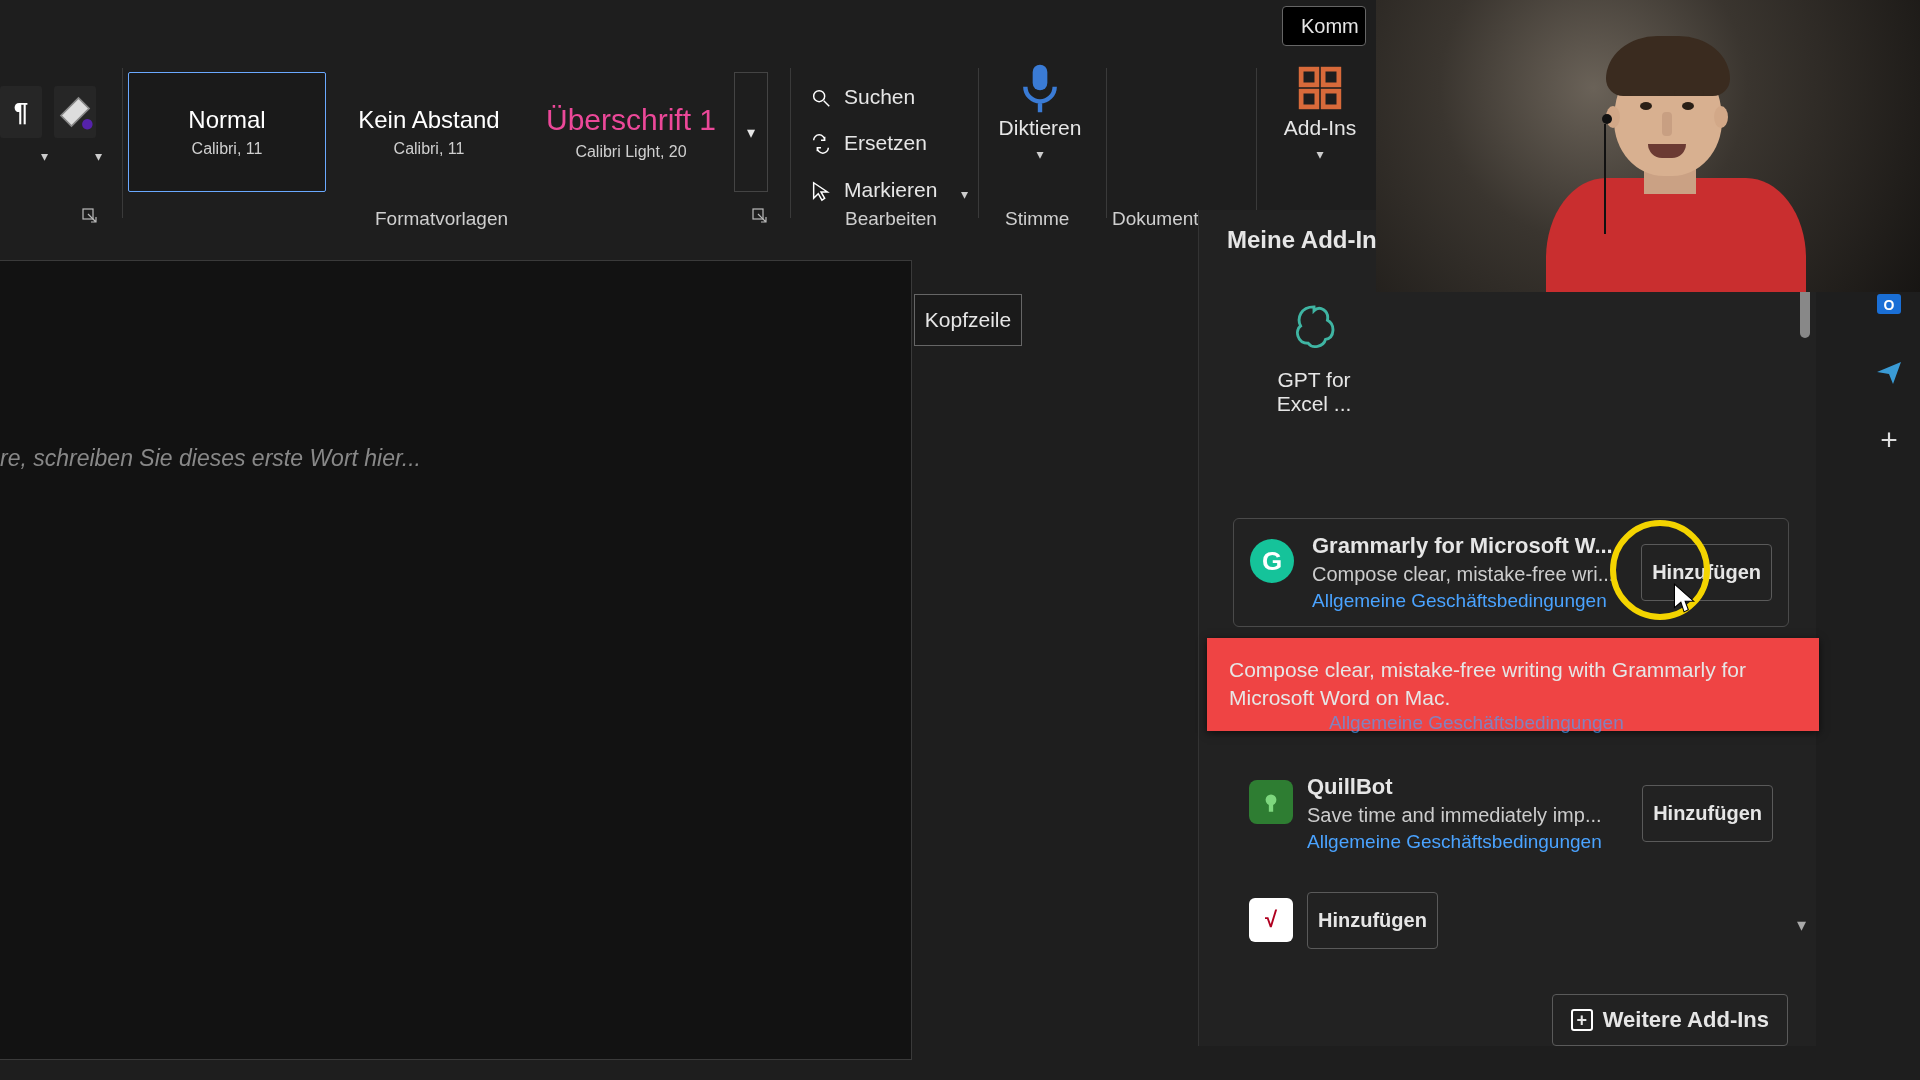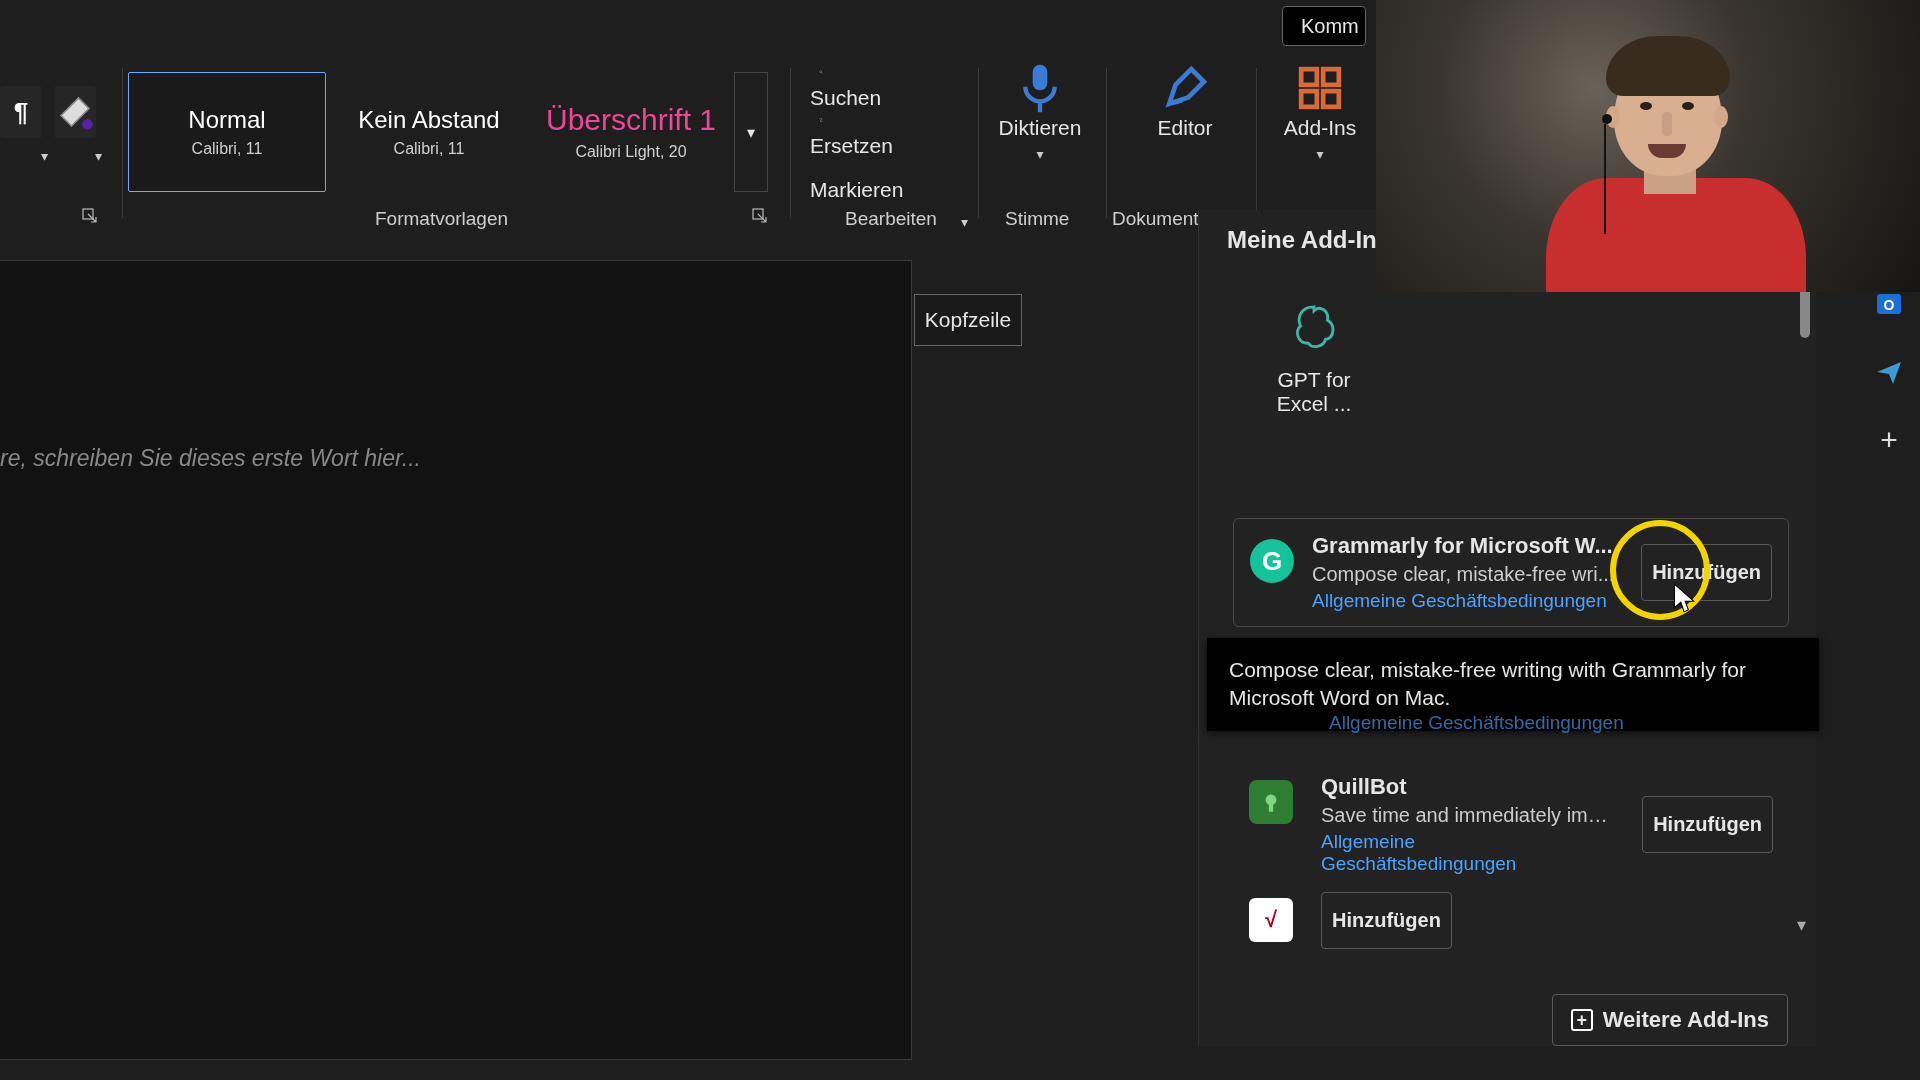--- a/index.html
+++ b/index.html
@@ -43,21 +43,21 @@
   }
   .group-label { position: absolute; top: 148px; font-size: 19px; color: #cfcfcf; }
   .gl-styles { left: 375px; }
   .gl-edit { left: 845px; }
   .gl-voice { left: 1005px; }
   .gl-docrev { left: 1112px; }
   .dlg-launcher.dlg2 { position: absolute; left: 752px; top: 148px; }
 
   
   .edit-group { position: absolute; left: 810px; top: 10px; width: 158px; height: 132px; display: flex; flex-direction: column; gap: 8px; }
-  .edit-row { display: flex; align-items: flex-start; gap: 12px; height: 40px; font-size: 21px; flex-direction: column; }
+  .edit-row { display: flex; align-items: flex-end; gap: 12px; height: 40px; font-size: 21px; }
   .edit-row svg { width: 22px; height: 22px; stroke: #fff; fill: none; stroke-width: 1.6; }
   .edit-row .chev { margin-left: auto; font-size: 14px; color: #ccc; }
 
   
   .big-group { position: absolute; top: 6px; width: 110px; height: 130px; display: flex; flex-direction: column; align-items: center; gap: 6px; }
   .dictate { left: 985px; }
   .editor { left: 1130px; }
   .addins { left: 1265px; }
   .big-group .ic { width: 44px; height: 44px; display: flex; align-items: center; justify-content: center; }
   .big-group .lbl { font-size: 21px; }
@@ -114,26 +114,26 @@
   .quill-badge { background: #2e7d32; border-radius: 8px; }
   .math-badge { background: #fff; color: #b00020; border-radius: 6px; font-weight: 700; font-size: 22px; }
   .card .txt { flex: 1; min-width: 0; }
   .card .title { font-size: 22px; font-weight: 700; white-space: nowrap; overflow: hidden; text-overflow: ellipsis; }
   .card .desc { font-size: 20px; color: #ccc; white-space: nowrap; overflow: hidden; text-overflow: ellipsis; margin-top: 4px; }
   .card .terms { font-size: 19px; color: #4aa3ff; margin-top: 4px; }
   .add-btn { align-self: center; font-size: 20px; font-weight: 700; padding: 16px 10px; border: 1px solid #5a5a5a; border-radius: 4px; }
 
   
   .tooltip {
-    position: absolute; left: 8px; top: 428px; width: 612px; background: #000000;
+    position: absolute; left: 8px; top: 428px; width: 612px; background: #ef4444;
     padding: 18px 22px; font-size: 21px; line-height: 1.35; box-shadow: 0 2px 8px rgba(0,0,0,.6);
   }
   .terms-under { position: absolute; left: 130px; top: 502px; font-size: 19px; color: #4aa3ff; opacity: .65; }
 
-  .card-plain { position: absolute; left: 34px; width: 556px; display: flex; gap: 28px; align-items: flex-start; padding: 6px 16px; }
+  .card-plain { position: absolute; left: 34px; width: 556px; display: flex; gap: 14px; align-items: flex-start; padding: 6px 16px; }
   .card-plain.c3 { top: 558px; }
   .card-plain.c4 { top: 676px; }
   .card-plain .badge { width: 44px; height: 44px; display: flex; align-items: center; justify-content: center; margin-top: 6px; }
   .card-plain .txt { flex: 1; min-width: 0; }
   .card-plain .title { font-size: 22px; font-weight: 700; }
   .card-plain .desc { font-size: 20px; color: #ccc; white-space: nowrap; overflow: hidden; text-overflow: ellipsis; margin-top: 4px; }
   .card-plain .terms { font-size: 19px; color: #4aa3ff; margin-top: 4px; }
   .card-plain .add-btn { align-self: center; }
 
   .chev-exp { position: absolute; right: 10px; top: 704px; font-size: 18px; color: #aaa; }
@@ -280,28 +280,20 @@
             <path d="M4 14 a8 8 0 0 0 16 0 M12 22 L12 28"></path>
           </svg>
       </div>
       <div class="lbl">Diktieren</div>
       <div class="chev">▾</div>
     </div>
     <div class="group-label gl-voice">Stimme</div>
 
     <div class="sep s4"></div>
 
-    <div class="big-group editor">
-      <div class="ic">
-        <svg class="pen-svg" viewBox="0 0 28 28">
-            <path d="M4 24 L8 12 L18 2 L26 10 L16 20 Z M4 24 L12 22"></path>
-          </svg>
-      </div>
-      <div class="lbl">Editor</div>
-    </div>
     <div class="group-label gl-docrev">Dokumentp</div>
 
     <div class="sep s5"></div>
 
     <div class="big-group addins">
       <div class="ic">
         <svg class="grid-svg" viewBox="0 0 28 28">
             <rect x="2" y="2" width="10" height="10"></rect>
             <rect x="16" y="2" width="10" height="10"></rect>
             <rect x="2" y="16" width="10" height="10"></rect>

